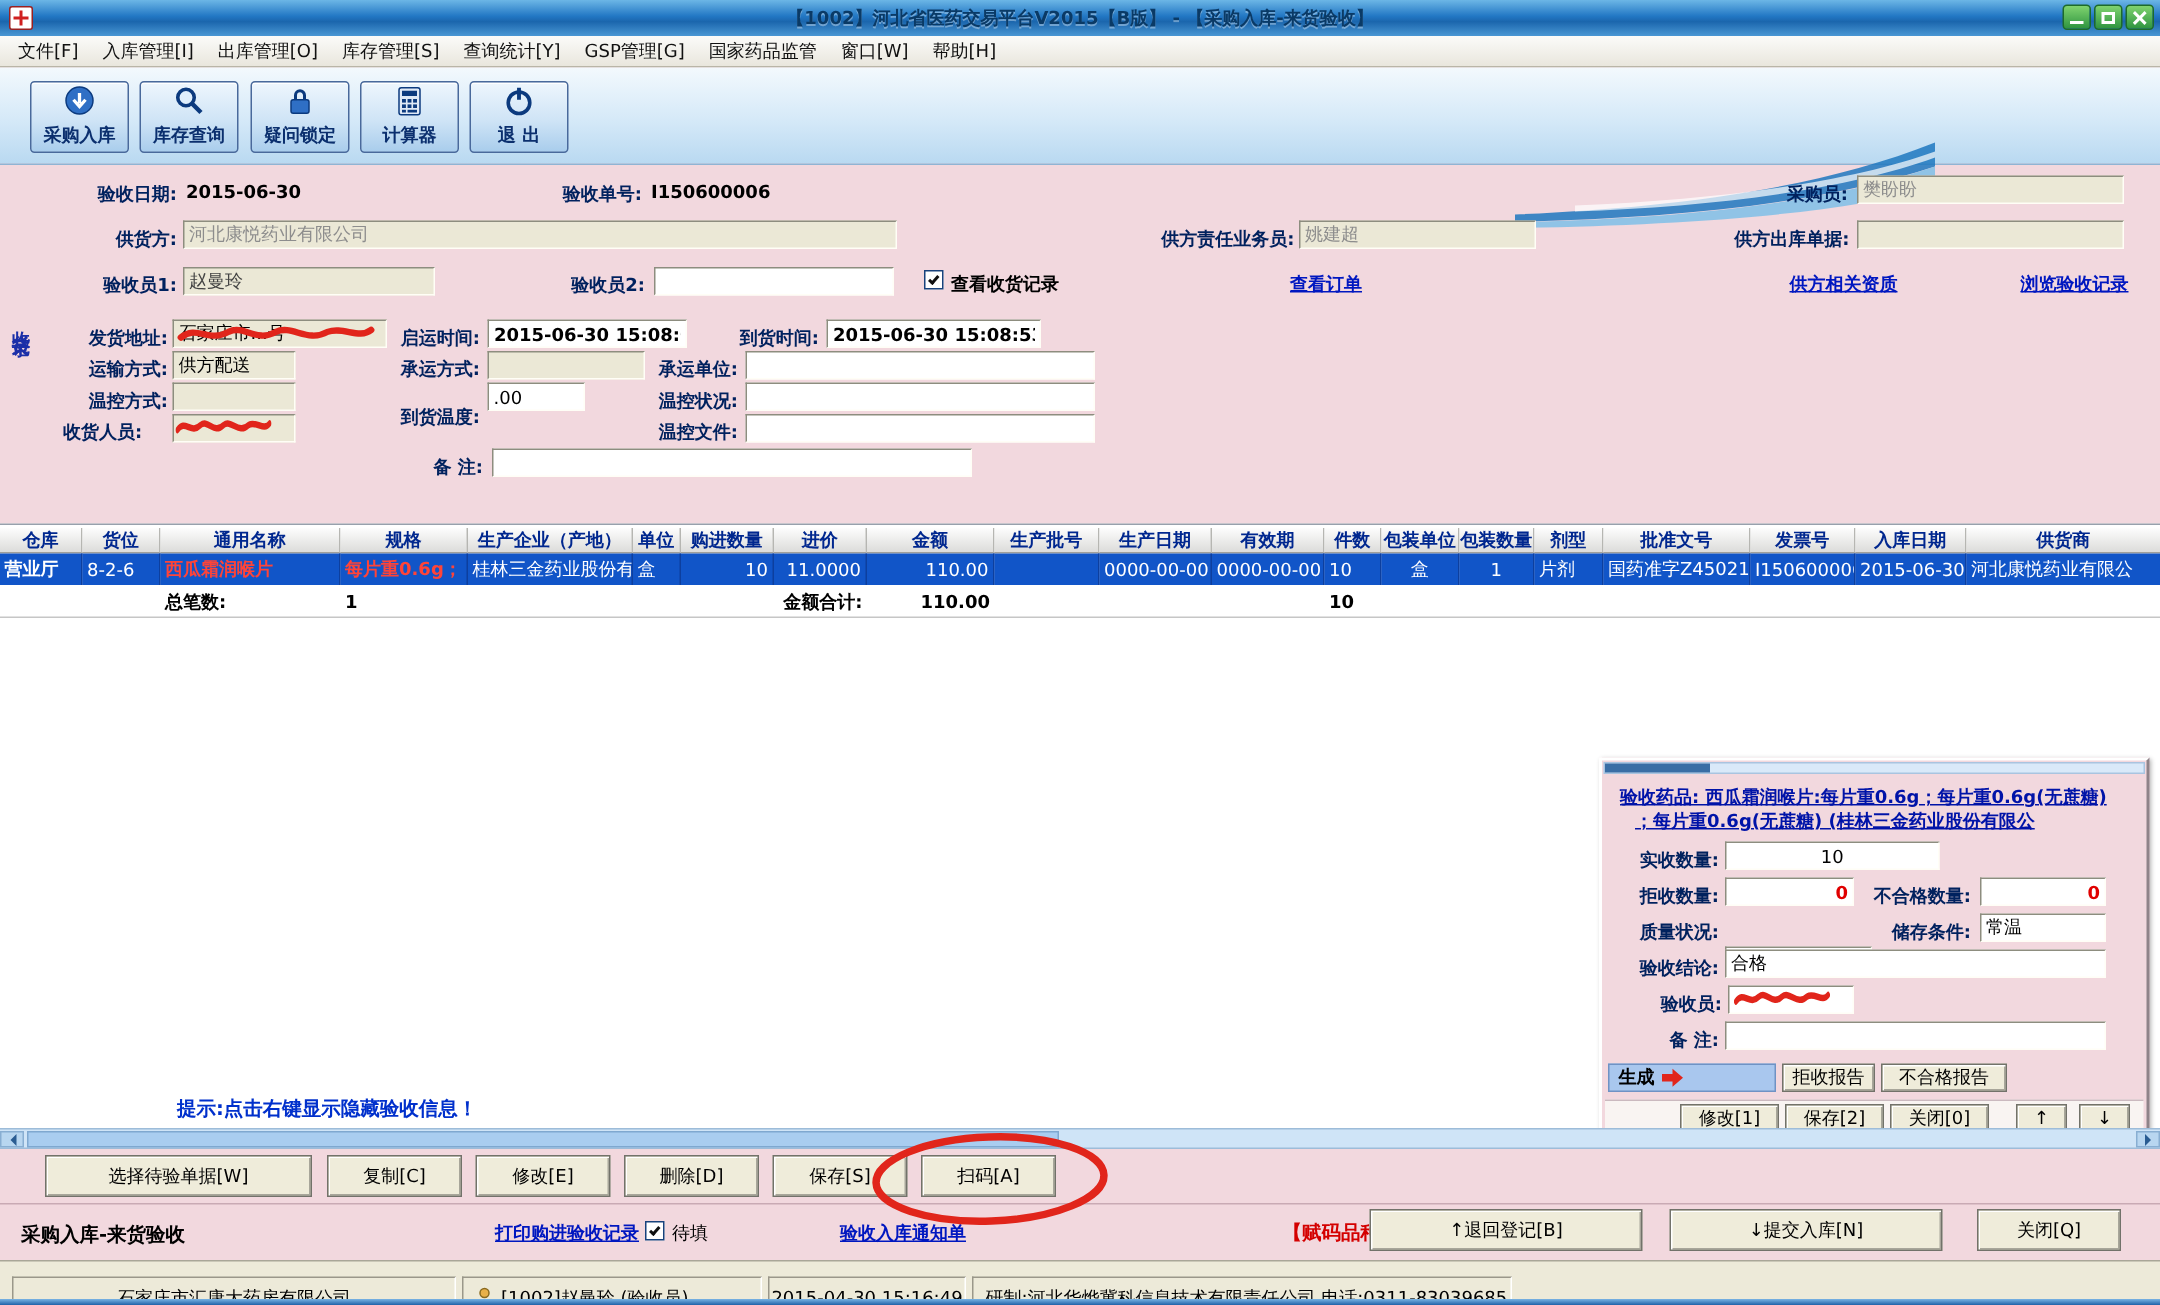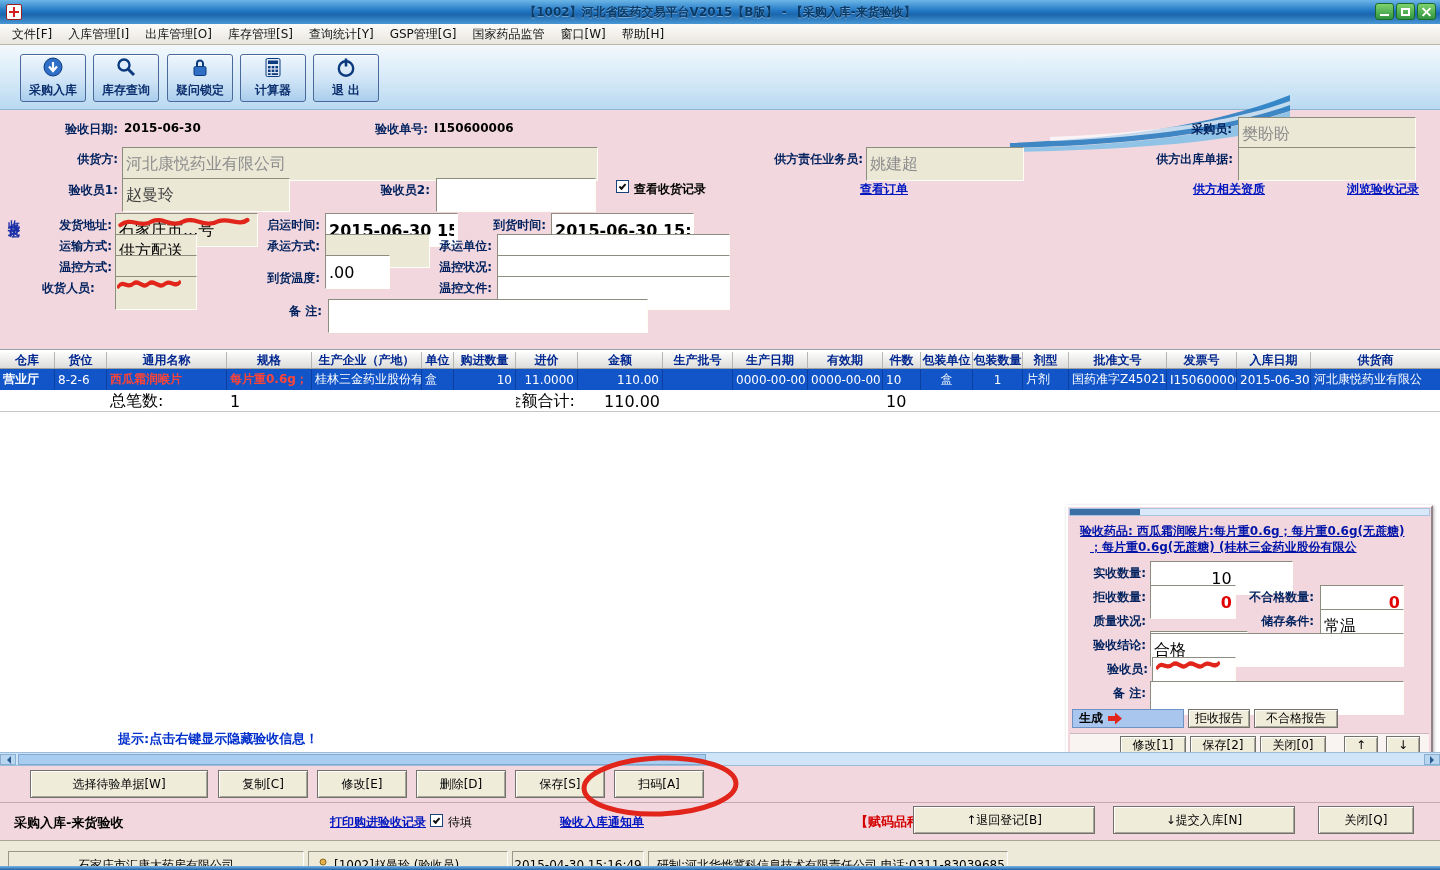--- a/index.html
+++ b/index.html
@@ -21,38 +21,38 @@
 #menubar{position:absolute;top:24px;left:0;right:0;height:21px;background:linear-gradient(180deg,#fbfbf9,#e9e6dd);border-bottom:1px solid #b9b5a7;display:flex;align-items:center;padding-left:4px;}
 .menu-item{padding:2px 8px;font-size:12px;color:#111;cursor:pointer;white-space:nowrap;}
 
 #toolbar{position:absolute;top:45px;left:0;right:0;height:65px;background:linear-gradient(180deg,#f3f9fd 0%,#d5e9f8 55%,#b9d9f1 100%);border-bottom:1px solid #8fb4d4;}
 .tool-btn{position:absolute;top:9px;width:66px;height:48px;border:1px solid #49699b;border-radius:3px;background:linear-gradient(180deg,#eef6fd 0%,#cfe4f6 55%,#a9cdec 100%);box-shadow:inset 0 1px 0 #fff;display:flex;flex-direction:column;align-items:center;justify-content:center;gap:1px;cursor:pointer;}
 .tool-lbl{font-size:12px;font-weight:bold;color:#0b2f6e;white-space:nowrap;}
 #swoosh{position:absolute;left:1010px;top:46px;pointer-events:none;}
 
 .flabel{position:absolute;font-weight:bold;color:#00215e;font-size:12px;white-space:nowrap;}
 .fvalue{position:absolute;font-weight:bold;color:#000;font-size:12px;white-space:nowrap;}
-.tinput{position:absolute;height:19px;border:1px solid;border-color:#8d8d7f #fffef6 #fffef6 #8d8d7f;background:#EBE8D6;font-size:16px;padding:16px 3px;font-family:inherit;color:#000;outline:none;}
+.tinput{position:absolute;height:19px;border:1px solid;border-color:#8d8d7f #fffef6 #fffef6 #8d8d7f;background:#EBE8D6;font-size:12px;padding:1px 3px;font-family:inherit;color:#000;outline:none;}
 .tinput.white{background:#fff;}
 .tinput.dim{color:#8d8d8d;}
 .tinput.boldval{font-weight:bold;}
 .tinput.redval{color:#e00000;text-align:right;font-weight:bold;}
 .tinput.ctr{text-align:center;}
 .link{position:absolute;color:#0017c0;font-weight:bold;font-size:12px;text-decoration:underline;cursor:pointer;white-space:nowrap;}
 .cbx{position:absolute;width:13px;height:13px;background:#fff;border:1px solid #18427c;display:flex;align-items:center;justify-content:center;cursor:pointer;}
 .cbx .mark{width:7px;height:4px;border-left:2px solid #101010;border-bottom:2px solid #101010;transform:rotate(-48deg);margin-bottom:2px;}
 #receipt-vert{position:absolute;left:5px;top:211px;writing-mode:vertical-rl;text-orientation:upright;font-weight:bold;color:#1b2fa8;font-size:12px;letter-spacing:2px;}
 
 #grid{position:absolute;top:349px;left:0;right:0;height:403px;background:#fff;border-top:1px solid #98a0ac;}
 .trow{display:flex;width:1440px;}
 .th{height:17px;background:linear-gradient(180deg,#fdfdfd,#dcdcda);border-right:1px solid #b6b6b2;border-bottom:1px solid #9f9f9b;color:#00278f;font-weight:bold;font-size:12px;display:flex;align-items:center;justify-content:center;overflow:hidden;white-space:nowrap;cursor:pointer;}
 .td{height:21px;background:#1155C8;color:#fff;font-size:12px;display:flex;align-items:center;padding:0 3px;border-right:1px solid #0d3f9e;overflow:hidden;white-space:nowrap;}
 .td.num{justify-content:flex-end;}
 .td.redtxt{color:#ff4438;font-weight:bold;}
-.tt{height:20px;font-weight:normal;font-size:16px;display:flex;align-items:center;padding:0 3px;overflow:hidden;white-space:nowrap;}
+.tt{height:20px;font-weight:bold;font-size:12px;display:flex;align-items:center;padding:0 3px;overflow:hidden;white-space:nowrap;}
 .tt.right{justify-content:flex-end;}
 #totals-row{border-bottom:1px solid #c6c6c6;}
 #hint{position:absolute;left:118px;top:730px;color:#0030cc;font-weight:bold;font-size:13px;}
 
 #hscroll{position:absolute;top:752px;left:0;right:0;height:14px;background:#cfe4f7;border-top:1px solid #9dbcd9;border-bottom:1px solid #9dbcd9;}
 .sb-btn{position:absolute;top:1px;width:16px;height:11px;background:#b8d6f0;border:1px solid #88aed2;display:flex;align-items:center;justify-content:center;cursor:pointer;}
 .tri-l{width:0;height:0;border:4px solid transparent;border-right-color:#2a5c92;margin-left:-3px;}
 .tri-r{width:0;height:0;border:4px solid transparent;border-left-color:#2a5c92;margin-right:-3px;}
 #sb-thumb{position:absolute;left:18px;top:1px;width:688px;height:11px;background:#a9cdf0;border:1px solid #7fa8d0;cursor:grab;}
 

